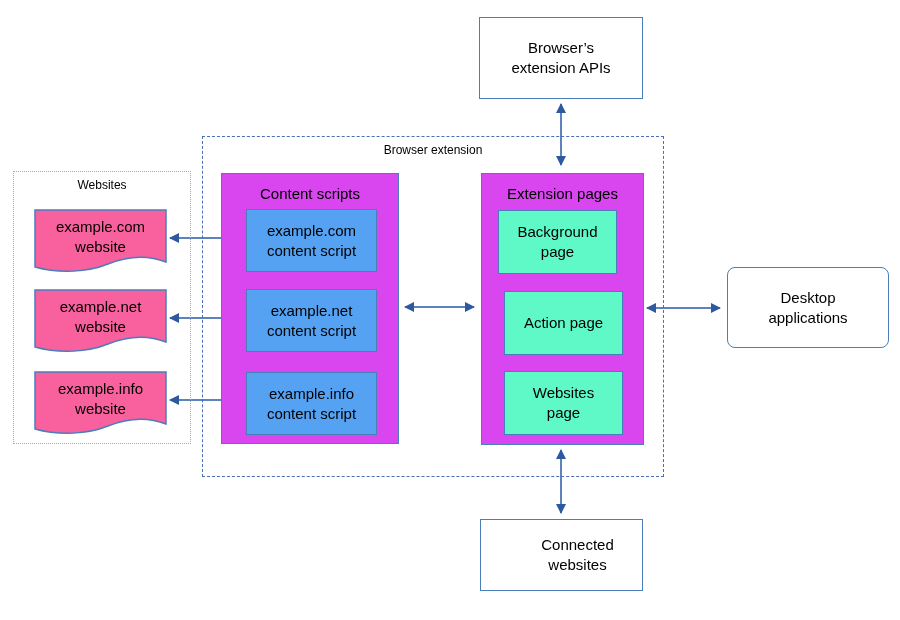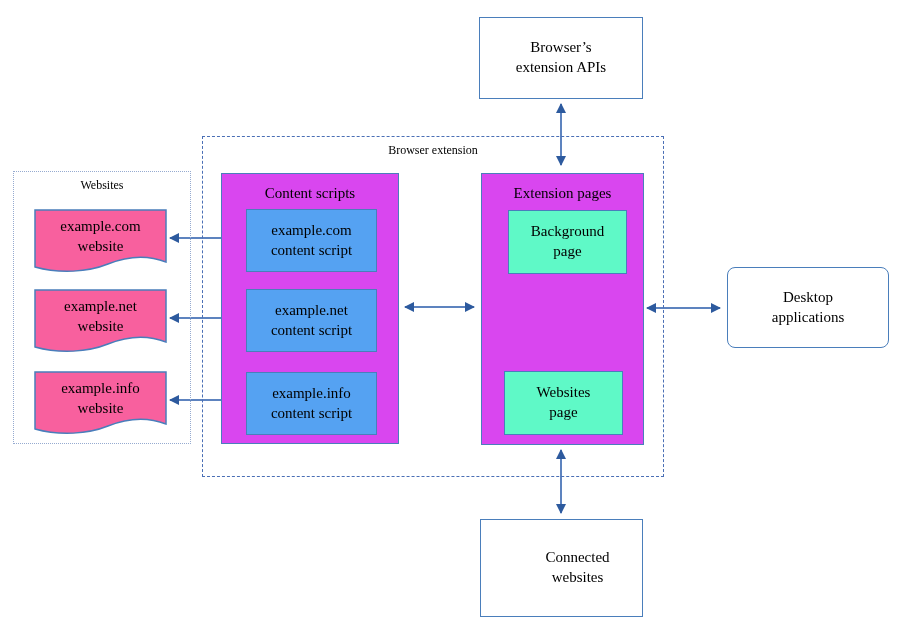--- a/index.html
+++ b/index.html
@@ -1,18 +1,18 @@
 <!DOCTYPE html>
 <html style="--box-border: #4a7ebb; --extension-dash-border: #4a6fb5; --websites-dot-border: #96abd0; --arrow-shaft: #5d83bf; --arrow-head: #2d5a9e; --pink-fill: #f8609e; --blue-fill: #55a2f2; --green-fill: #5ff9c7;"><head>
 <meta charset="utf-8">
 <style>
   html,body{margin:0;padding:0;background:#ffffff;}
   .canvas{
     position:relative;width:900px;height:620px;background:#ffffff;overflow:hidden;
-    font-family:Liberation Serif, serif;color:#000;
+    font-family:Liberation Sans, sans-serif;color:#000;
   }
   .lbl{white-space:pre-line;text-align:center;font-size:15px;line-height:1.32;}
   
   .node{
     position:absolute;background:#ffffff;border:1.5px solid var(--box-border);
     display:flex;align-items:center;justify-content:center;box-sizing:border-box;
   }
   
   .group{position:absolute;box-sizing:border-box;}
   .group-websites{border:1px dotted var(--websites-dot-border);}
@@ -115,34 +115,37 @@
 content script</span>
       </div>
       <div class="item blue" style="left:24px;top:198px;width:131px;height:63px;">
         <span class="lbl">example.info
 content script</span>
       </div>
     </div>
 
     <div class="subbox" style="left:278px;top:36px;width:163px;height:272px;">
       <div class="sub-title">Extension pages</div>
-      <div class="item green" style="left:26px;top:36px;width:119px;height:64px;">
+      <div class="item green" style="left:16px;top:36px;width:119px;height:64px;">
         <span class="lbl">Background
 page</span>
+      </div>
+      <div class="item green" style="left:22px;top:117px;width:119px;height:64px;">
+        <span class="lbl">Action page</span>
       </div>
       <div class="item green" style="left:22px;top:197px;width:119px;height:64px;">
         <span class="lbl">Websites
 page</span>
       </div>
     </div>
   </div>
 
   <div class="node" style="left:727px;top:267px;width:162px;height:81px;border-radius:8px;">
     <span class="lbl">Desktop
 applications</span>
   </div>
 
-  <div class="node" style="left:480px;top:519px;width:163px;height:98px;padding-left:32px;">
+  <div class="node" style="left:480px;top:519px;width:163px;height:72px;padding-left:32px;">
     <span class="lbl">Connected
 websites</span>
   </div>
 
 </div>
 
 </body></html>

